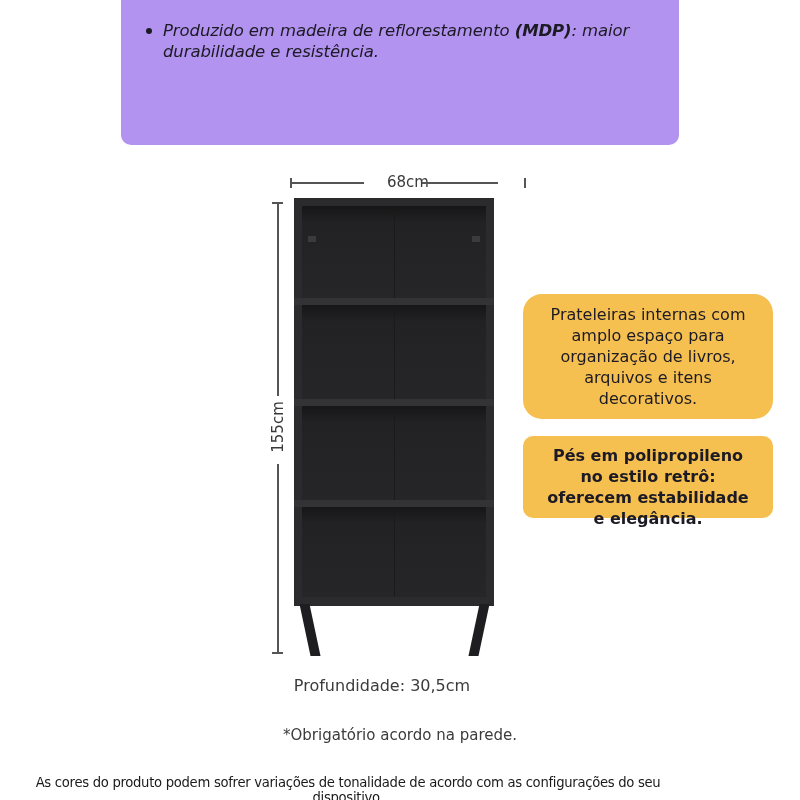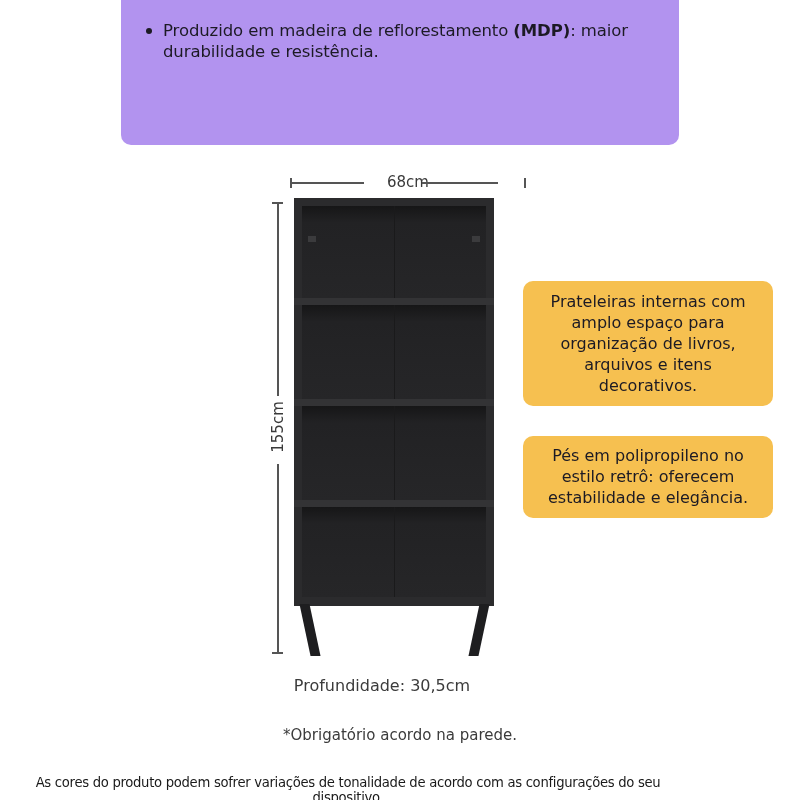--- a/index.html
+++ b/index.html
@@ -6,21 +6,21 @@
   html, body { width: 800px; height: 800px; background: #ffffff; overflow: hidden; }
   body { position: relative; font-family: "DejaVu Sans", "Liberation Sans", sans-serif; color: #1c1a24; }
 
   .top-panel {
     position: absolute; left: 121px; top: -10px; width: 558px; height: 155px;
     background: #b293ef; border-radius: 0 0 10px 10px;
     padding: 30px 20px 0 22px;
   }
   .bullet {
     position: relative; padding-left: 20px; font-size: 16.5px; line-height: 21px;
-    color: #1c1a24; margin-bottom: 16px; letter-spacing: -0.1px;
+    color: #1c1a24; margin-bottom: 16px; letter-spacing: -0.1px; font-style: italic;
   }
   .bullet::before {
     content: ""; position: absolute; left: 3px; top: 8px; width: 6px; height: 6px;
     border-radius: 50%; background: #1c1a24;
   }
   .bullet b { font-weight: bold; }
 
   .dim-h {
     position: absolute; left: 290px; top: 174px; width: 236px; height: 16px; padding-left: 25px;
   }
@@ -95,23 +95,23 @@
   <div class="shelf" style="top:100px;"></div>
   <div class="compartment" style="top:107px; height:94px;"></div>
   <div class="shelf" style="top:201px;"></div>
   <div class="compartment" style="top:208px; height:94px;"></div>
   <div class="shelf" style="top:302px;"></div>
   <div class="compartment" style="top:309px; height:90px;"></div>
 </div>
 <div class="leg" style="left:305px; transform:skewX(12deg);"></div>
 <div class="leg" style="left:474px; transform:skewX(-12deg);"></div>
 
-<div class="callout" style="left:523px; top:281px; width:250px; height:125px; padding-top:10px;">
+<div class="callout" style="left:523px; top:294px; width:250px; height:125px; padding-top:10px;border-radius:19px;">
   <span style="display:block; padding:0 14px;">Prateleiras internas com amplo espaço para organização de livros, arquivos e itens decorativos.</span>
 </div>
 
 <div class="callout" style="left:523px; top:436px; width:250px; height:82px; padding-top:9px;">
-  <span style="display:block; padding:0 24px;">Pés em polipropileno no estilo retrô: oferecem estabilidade e elegância.</span>
+  <span style="display:block; padding:0 24px;font-weight:bold;">Pés em polipropileno no estilo retrô: oferecem estabilidade e elegância.</span>
 </div>
 
 <div class="depth">Profundidade: 30,5cm</div>
 <div class="note">*Obrigatório acordo na parede.</div>
 <div class="disclaimer">As cores do produto podem sofrer variações de tonalidade de acordo com as configurações do seu dispositivo.</div>
 
 </body></html>

